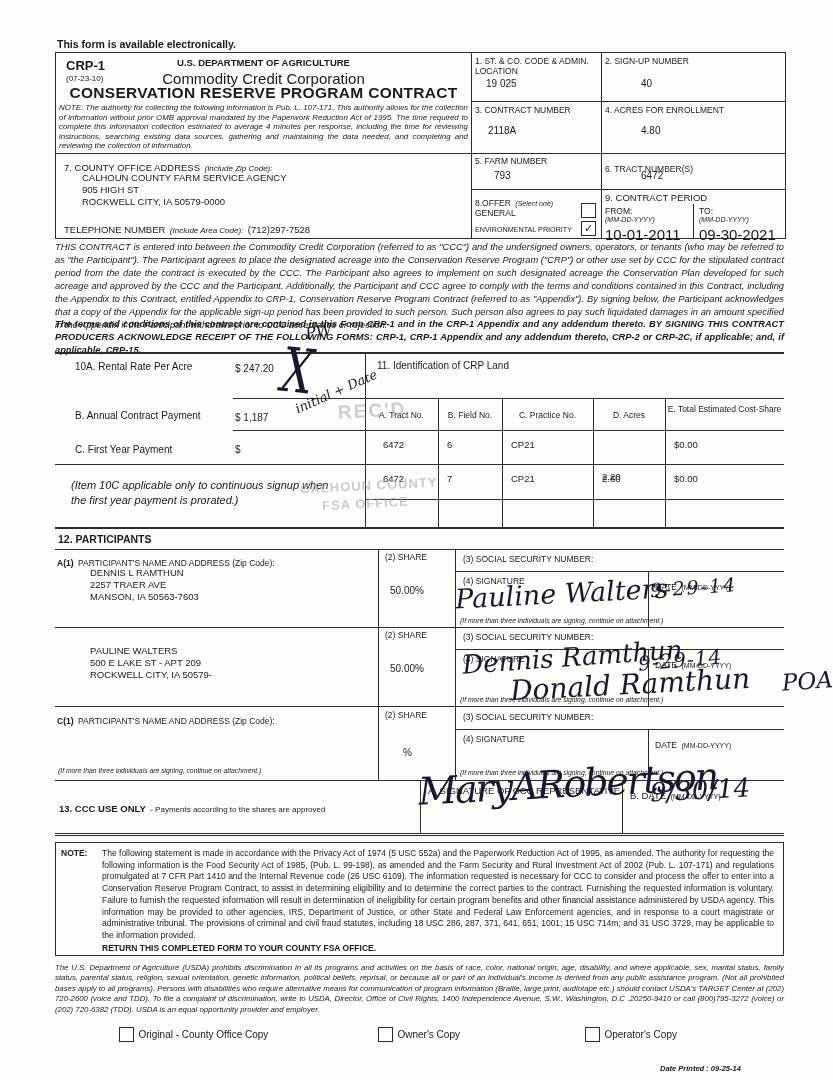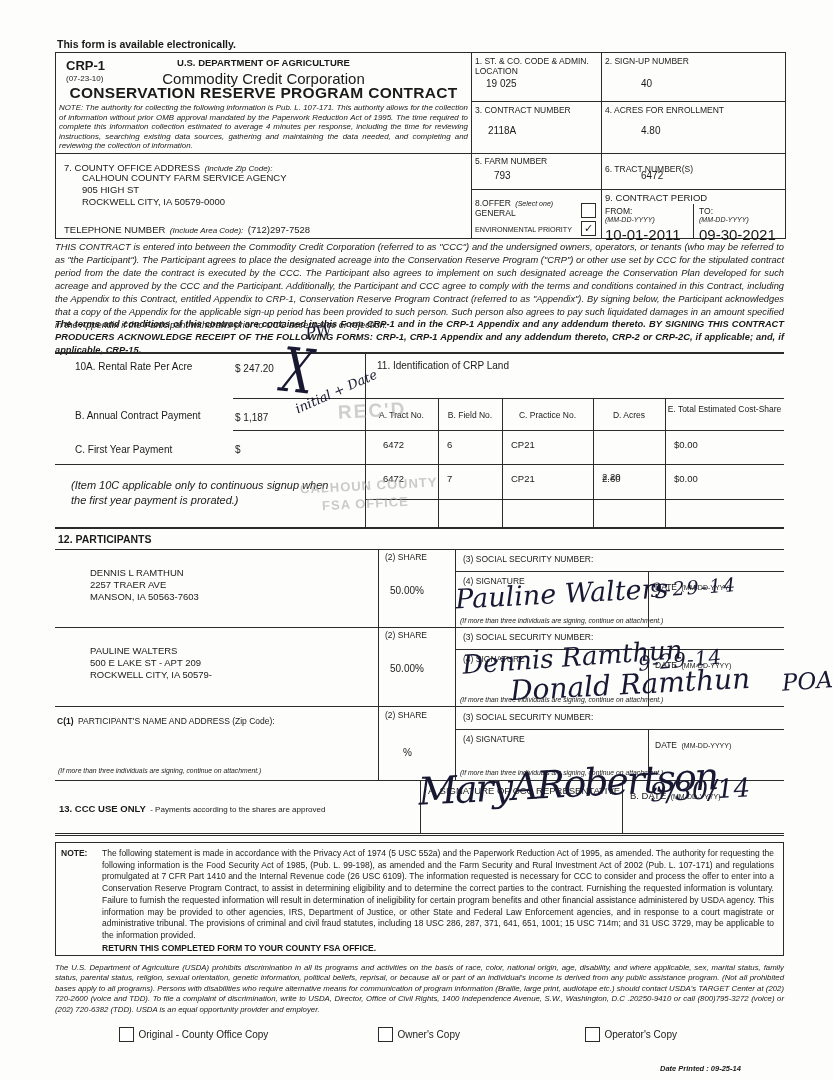--- a/index.html
+++ b/index.html
@@ -168,20 +168,24 @@
 
   <div class="abs b fs105" style="left:55px;top:527px;width:729px;height:20px;border-top:2px solid #2b2b2b;border-bottom:1.5px solid #2b2b2b;">
     <span class="abs" style="left:3px;top:4px;">12. PARTICIPANTS</span>
   </div>
 
   <div class="abs" style="left:55px;top:548.5px;width:729px;height:78px;border-bottom:1.5px solid #2b2b2b;">
     <div class="tblline" style="left:323px;top:0;width:1px;height:78px;"></div>
     <div class="tblline" style="left:400px;top:0;width:1px;height:78px;"></div>
     <div class="tblline" style="left:400px;top:22px;width:329px;height:1px;"></div>
     <div class="tblline" style="left:593px;top:22px;width:1px;height:56px;"></div>
+    <div class="abs" style="left:2px;top:3px;">
+      <span class="b fs85">A(1)</span>
+      <span class="fs85">PARTICIPANT'S NAME AND ADDRESS (Zip Code):</span>
+    </div>
     <div class="abs fs95" style="left:35px;top:18px;">DENNIS L RAMTHUN</div>
     <div class="abs fs95" style="left:35px;top:30px;">2257 TRAER AVE</div>
     <div class="abs fs95" style="left:35px;top:42px;">MANSON, IA 50563-7603</div>
     <div class="abs fs85" style="left:330px;top:3px;">(2) SHARE</div>
     <div class="abs fs10" style="left:335px;top:36px;">50.00%</div>
     <div class="abs fs85" style="left:408px;top:5px;">(3) SOCIAL SECURITY NUMBER:</div>
     <div class="abs fs85" style="left:408px;top:27px;">(4) SIGNATURE</div>
     <div class="abs" style="left:600px;top:27px;">
       <span class="fs85">DATE</span>
       <span class="fmt">(MM-DD-YYYY)</span>

